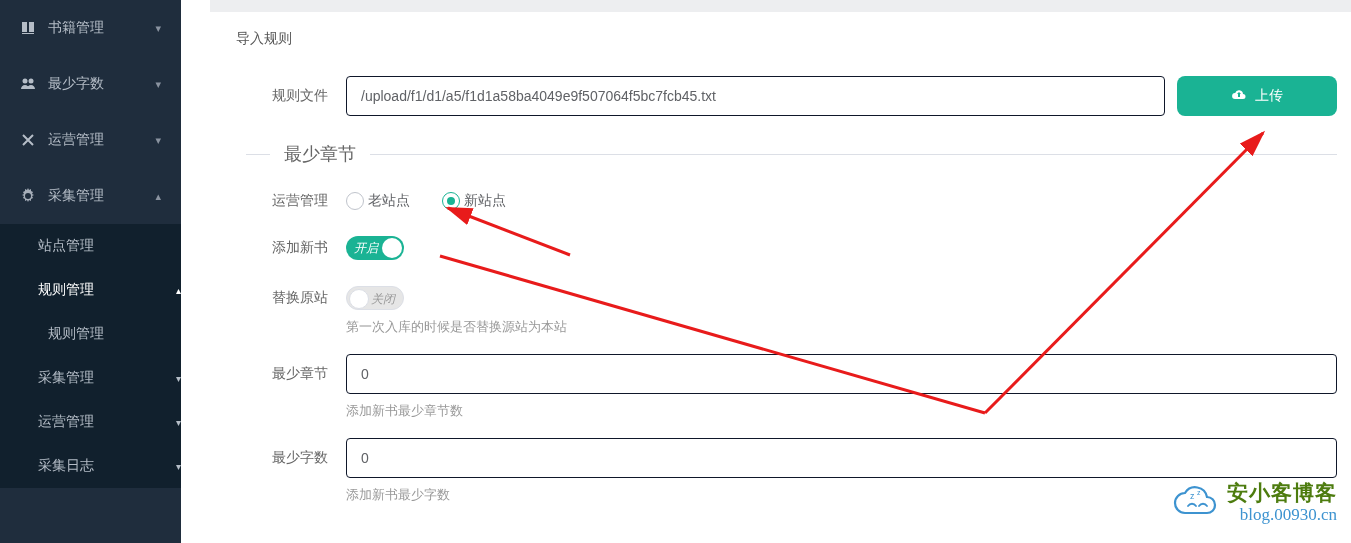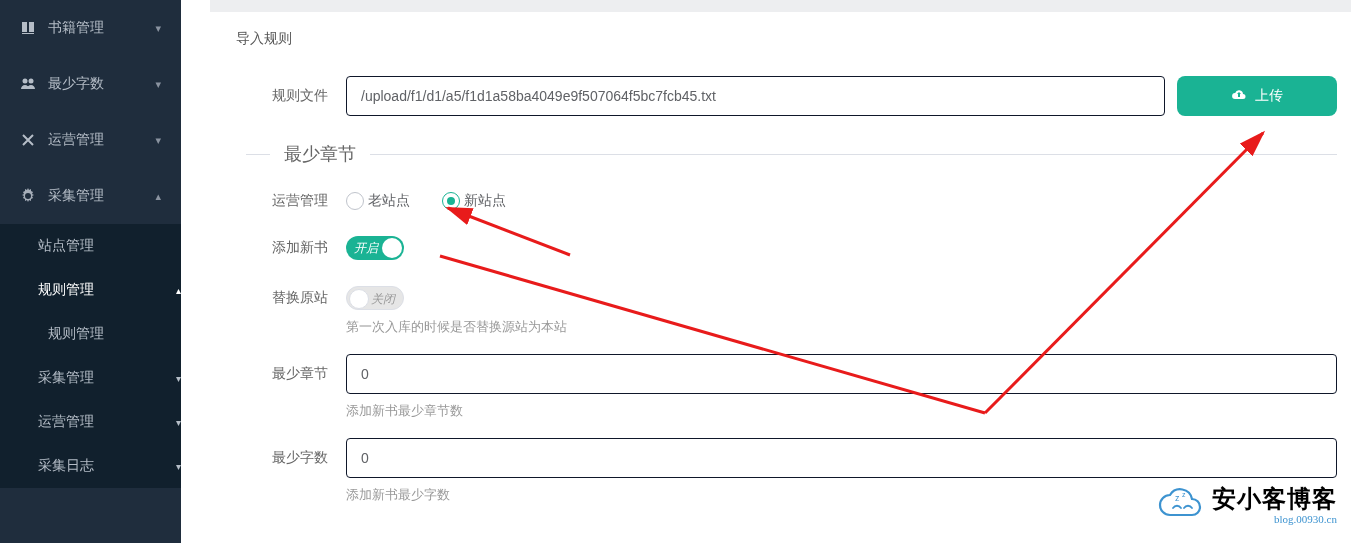--- a/index.html
+++ b/index.html
@@ -50,22 +50,22 @@
     .switch.on .switch-handle { right: 2px; }
     .switch.on .switch-label { left: 8px; }
     .switch.off { background: #e6e6e6; border: 1px solid #dcdfe6; }
     .switch.off .switch-handle { left: 2px; background: #fff; border: 1px solid #dcdfe6; box-sizing: border-box; }
     .switch.off .switch-label { right: 8px; color: #999; }
 
     .arrow { position: absolute; pointer-events: none; }
 
     .watermark { position: absolute; right: 14px; bottom: 18px; display: flex; align-items: center; gap: 8px; }
     .watermark-text { display: flex; flex-direction: column; align-items: flex-start; }
-    .watermark-title { color: #000000; font-size: 24px; font-weight: bold; letter-spacing: 1px; }
-    .watermark-sub { color: #3d93d0; font-size: 11px; font-family: 'Comic Sans MS', cursive; margin-top: -2px; align-self: flex-end; }
+    .watermark-title { color: #4d7c0f; font-size: 21px; font-weight: bold; letter-spacing: 1px; }
+    .watermark-sub { color: #3d93d0; font-size: 17px; font-family: 'Comic Sans MS', cursive; margin-top: -2px; align-self: flex-end; }
     .cloud-icon { width: 46px; height: 34px; }
   </style>
 </head>
 <body>
 
 <div class="sidebar">
   <div class="sidebar-item">
     <span class="sidebar-icon">
       <svg viewBox="0 0 16 16" fill="#b5bdc7">
           <path d="M2 2h5v10H2zM9 2h5v10H9zM2 13h12v1H2z"></path>

